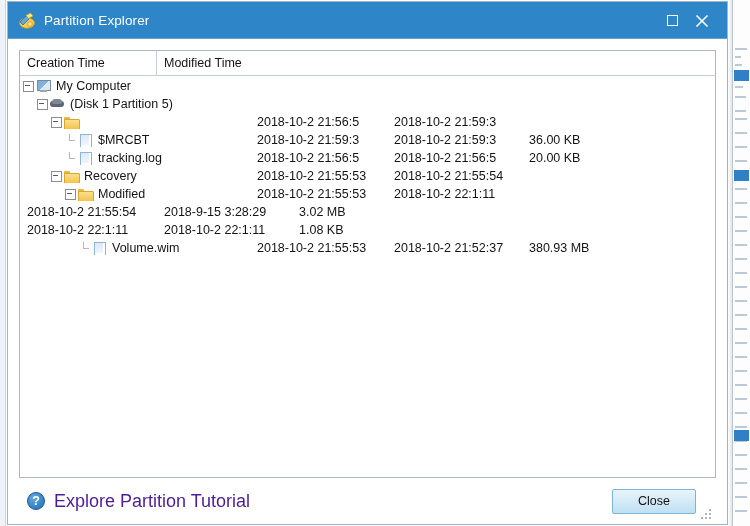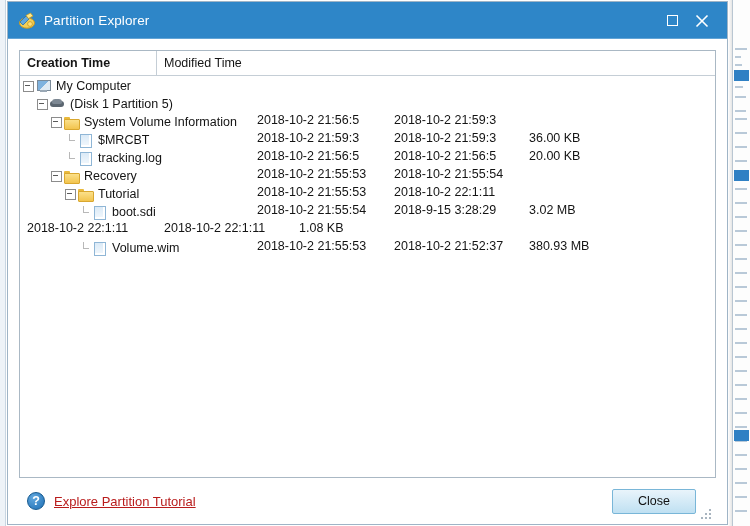--- a/index.html
+++ b/index.html
@@ -106,28 +106,28 @@
   .col-head {
     display: flex; align-items: center;
     padding-left: 7px;
     border-right: 1px solid #c5ced6;
     height: 100%;
     white-space: nowrap;
     cursor: default;
   }
   .col-head:last-child { border-right: none; }
   .c-name { width: 230px; }
-  .c-ctime { width: 137px; font-weight: bold; }
+  .c-ctime { width: 137px; }
   .c-mtime { width: 135px; }
   .c-size  { flex: 1; }
 
   #rows { flex: 1; overflow: hidden; padding-top: 1px; }
   .row {
     height: 18px;
-    display: flex; 
+    display: flex; align-items: center;
     font-size: 12.5px; color: #141414;
     white-space: nowrap;
     cursor: default;
   }
   .cell-name { width: 230px; display: flex; align-items: center; overflow: hidden; }
   .cell-ctime { width: 137px; padding-left: 7px; }
   .cell-mtime { width: 135px; padding-left: 7px; }
   .cell-size  { flex: 1; padding-left: 7px; }
 
   .indent { flex: none; }
@@ -207,22 +207,22 @@
   }
   #help-icon {
     width: 18px; height: 18px; border-radius: 50%;
     background: radial-gradient(circle at 35% 30%, #62a8de, #1e6fb5);
     color: #ffffff; font-size: 12.5px; font-weight: bold;
     display: flex; align-items: center; justify-content: center;
     flex: none; margin-right: 9px;
     border: 1px solid #15598f;
   }
   #tutorial-link {
-    color: #b91c1c; font-size: 13px;
-    text-decoration: underline; cursor: pointer;
+    color: #4c1d95; font-size: 18px;
+    cursor: pointer;
   }
   #footer-spacer { flex: 1; }
   #close-button {
     width: 84px; height: 25px;
     background: linear-gradient(#e9f4fb, #bfe0f2);
     border: 1px solid #79b6d8;
     border-radius: 2px;
     color: #111111; font-size: 12.5px;
     font-family: "Liberation Sans", sans-serif;
     display: flex; align-items: center; justify-content: center;
@@ -335,21 +335,20 @@
             </div>
             <div class="cell-ctime"></div>
             <div class="cell-mtime"></div>
             <div class="cell-size"></div>
           </div>
           <div class="row">
             <div class="cell-name">
               <div class="indent" style="width: 30px;"></div>
               <div class="twisty has"></div>
               <div class="tico ico-folder"></div>
-              <span>System Volume Information</span>
             </div>
             <div class="cell-ctime">2018-10-2 21:56:5</div>
             <div class="cell-mtime">2018-10-2 21:59:3</div>
             <div class="cell-size"></div>
           </div>
           <div class="row">
             <div class="cell-name">
               <div class="indent" style="width: 44px;"></div>
               <div class="guide"></div>
               <div class="tico ico-file"></div>
@@ -379,33 +378,27 @@
             </div>
             <div class="cell-ctime">2018-10-2 21:55:53</div>
             <div class="cell-mtime">2018-10-2 21:55:54</div>
             <div class="cell-size"></div>
           </div>
           <div class="row">
             <div class="cell-name">
               <div class="indent" style="width: 44px;"></div>
               <div class="twisty has"></div>
               <div class="tico ico-folder"></div>
-              <span>Tutorial</span>
+              <span>Modified</span>
             </div>
             <div class="cell-ctime">2018-10-2 21:55:53</div>
             <div class="cell-mtime">2018-10-2 22:1:11</div>
             <div class="cell-size"></div>
           </div>
           <div class="row">
-            <div class="cell-name">
-              <div class="indent" style="width: 58px;"></div>
-              <div class="guide"></div>
-              <div class="tico ico-file"></div>
-              <span>boot.sdi</span>
-            </div>
             <div class="cell-ctime">2018-10-2 21:55:54</div>
             <div class="cell-mtime">2018-9-15 3:28:29</div>
             <div class="cell-size">3.02 MB</div>
           </div>
           <div class="row">
             <div class="cell-ctime">2018-10-2 22:1:11</div>
             <div class="cell-mtime">2018-10-2 22:1:11</div>
             <div class="cell-size">1.08 KB</div>
           </div>
           <div class="row">

